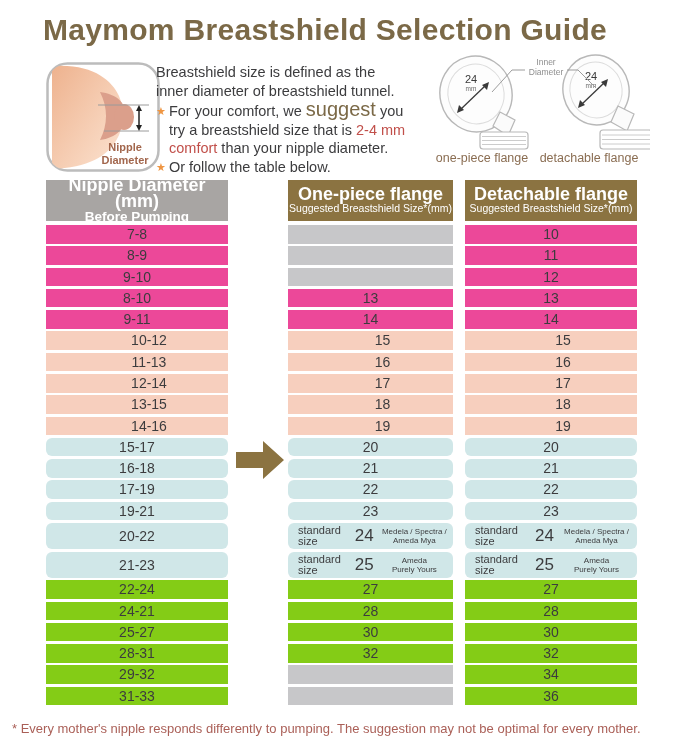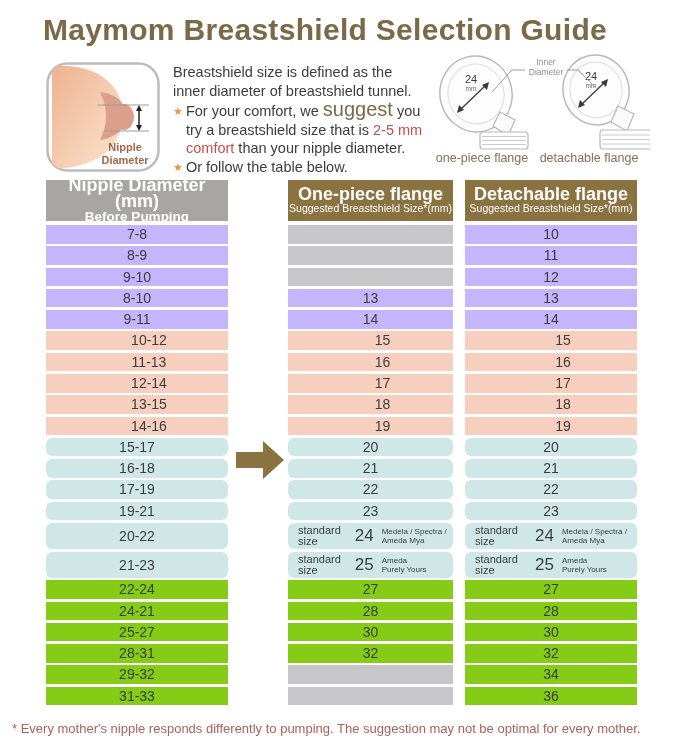--- a/index.html
+++ b/index.html
@@ -7,21 +7,21 @@
     position:relative; width:650px; height:745px; background:#ffffff;
     font-family:"Liberation Sans", sans-serif; overflow:hidden;
   }
   .title {
     position:absolute; top:13px; left:0; width:100%; text-align:center;
     font-size:30px; font-weight:bold; color:#7b6947; letter-spacing:0.3px;
   }
   
   .breast-box { position:absolute; left:46px; top:62px; }
   .info-text {
-    position:absolute; left:173px; top:63px; width:272px;
+    position:absolute; left:156px; top:63px; width:272px;
     font-size:14.5px; line-height:18.6px; color:#3c3c3e;
   }
   .info-line { white-space:nowrap; }
   .info-line.indent { padding-left:13px; }
   .star { color:#ef9643; font-size:11px; margin-right:3px; vertical-align:1px; }
   .suggest { font-size:20px; color:#7b6947; line-height:18.6px; }
   .red { color:#c14f4a; }
   .flange-svg { position:absolute; left:424px; top:54px; }
   .caption { position:absolute; top:151px; font-size:12.5px; color:#8a6d52; text-align:center; }
   .caption.one  { left:420px; width:124px; }
@@ -38,29 +38,29 @@
   .header.gray  { background:#a8a5a3; }
   .header.brown { background:#8b7341; }
   .header .h1 { font-size:18px; line-height:16px; font-weight:bold; }
   .header .h2 { font-size:10.5px; line-height:13px; }
   .header.gray .h2 { font-size:13.5px; line-height:16px; font-weight:bold; }
   .row {
     height:18.6px; line-height:18.6px; margin-bottom:2.7px;
     text-align:center; font-size:14px; color:#3c3c3e;
   }
   .row.tall { height:26px; line-height:26px; }
-  .tone-pink   { background:#c4b5fd; }
+  .tone-pink   { background:#ec4899; }
   .tone-peach  { background:#f7cfbe;padding-left:24px; }
   .tone-cyan   { background:#d0e7e8;border-radius:6px; }
   .tone-yellow { background:#84cc16; }
   .row.empty   { background:#c7c7c9; }
   .row.special { display:flex; align-items:center; padding:0 6px; box-sizing:border-box; }
   .sp-label { flex:1; font-size:11px; text-align:left; padding-left:4px; line-height:11px; }
   .sp-size  { font-size:17px; line-height:26px; }
-  .sp-note  { flex:1.15; font-size:8px; line-height:9px; text-align:left; padding-left:8px; }
+  .sp-note  { flex:1.15; font-size:8px; line-height:9px; text-align:center; padding-left:8px; }
   .big-arrow { position:absolute; left:236px; top:441px; }
   .footnote {
     position:absolute; left:12px; top:721px; width:660px;
     font-size:13px; color:#aa5f57;
   }
 </style>
 </head>
 <body>
 
 <div class="page">
@@ -91,21 +91,21 @@
       <polygon points="93,69 90,63 96,63" fill="#222"></polygon>
     </g>
     <text x="79" y="89" text-anchor="middle" font-size="11" fill="#a2664c" font-weight="bold">Nipple</text>
     <text x="79" y="102" text-anchor="middle" font-size="11" fill="#a2664c" font-weight="bold">Diameter</text>
   </svg>
 
   <div class="info-text">
     <div class="info-line">Breastshield size is defined as the</div>
     <div class="info-line">inner diameter of breastshield tunnel.</div>
     <div class="info-line"><span class="star">★</span><span>For your comfort, we </span><span class="suggest">suggest</span><span> you</span></div>
-    <div class="info-line indent"><span>try a breastshield size that is </span><span class="red">2-5 mm</span></div>
+    <div class="info-line indent"><span>try a breastshield size that is </span><span class="red">2-4 mm</span></div>
     <div class="info-line indent"><span class="red">comfort</span><span> than your nipple diameter.</span></div>
     <div class="info-line"><span class="star">★</span><span>Or follow the table below.</span></div>
   </div>
 
   <svg class="flange-svg" width="248" height="96" viewBox="0 0 248 96">
 
     <g>
       <ellipse cx="52" cy="40" rx="36" ry="38" transform="rotate(-14 52 40)" fill="#fdfdfd" stroke="#b8b8b8" stroke-width="1.4"></ellipse>
       <ellipse cx="52" cy="40" rx="28" ry="30" transform="rotate(-14 52 40)" fill="none" stroke="#dcdcdc" stroke-width="1"></ellipse>
       <line x1="36" y1="56" x2="62" y2="31" stroke="#3a3a3a" stroke-width="1.3"></line>

